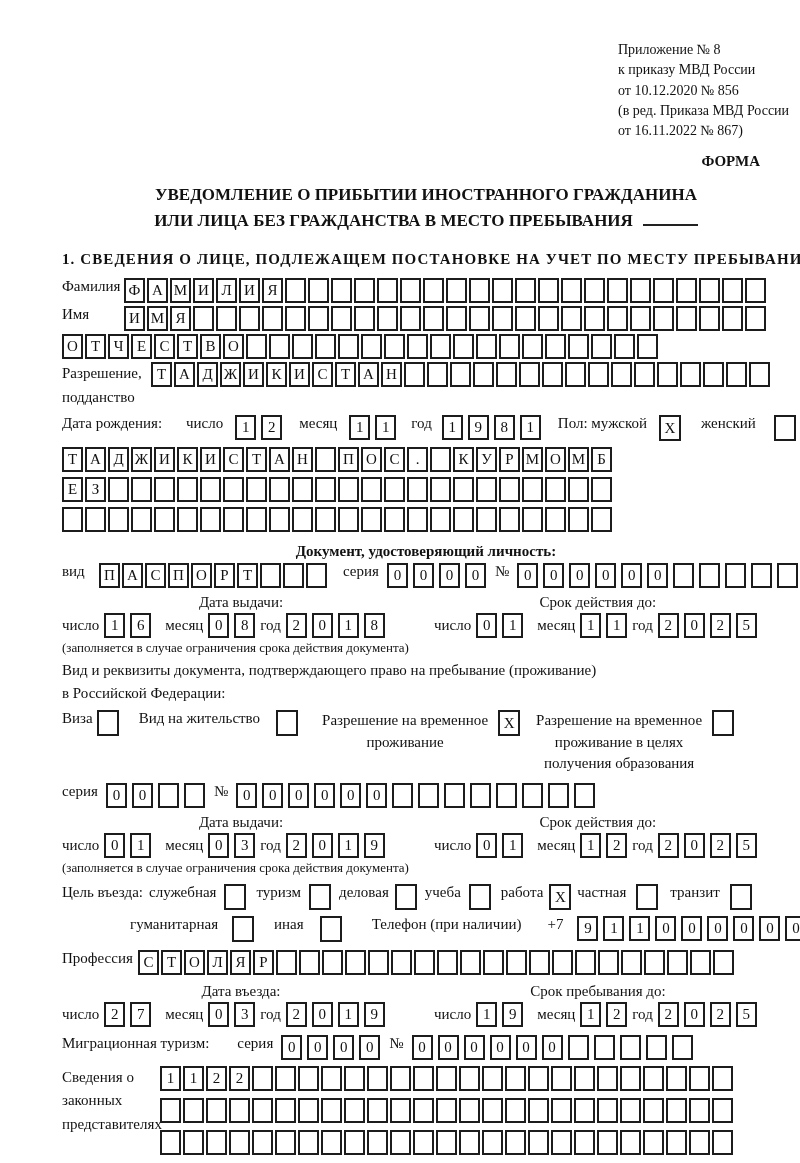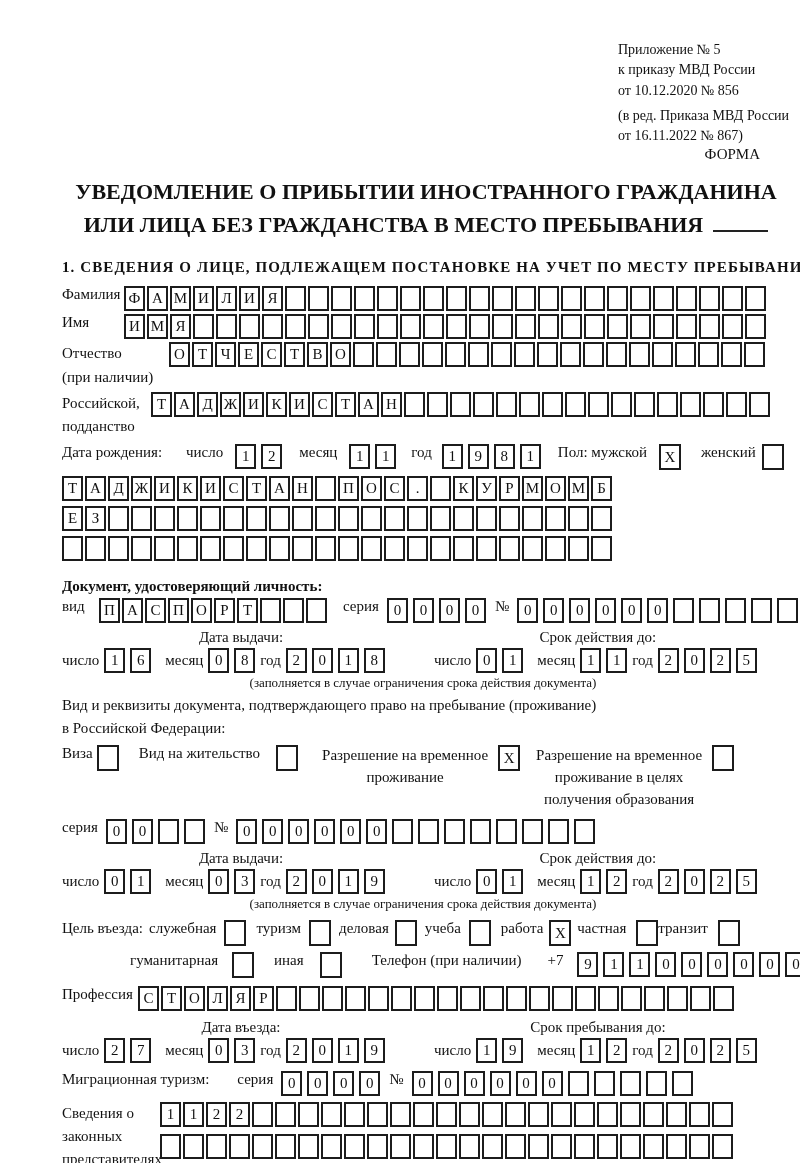--- a/index.html
+++ b/index.html
@@ -4,24 +4,24 @@
 <style>
   * { box-sizing: border-box; }
   html, body { margin: 0; padding: 0; background: #ffffff; }
   body {
     width: 800px; height: 1163px; overflow: hidden;
     color: #111; font-family: "Liberation Serif", serif; font-size: 15px;
   }
   .page { padding: 40px 10px 0 62px; }
 
   .hdr { margin-left: 556px; font-size: 14px; line-height: 1.45; }
-  .hdr .g2 { margin-top: 5px; }
-  .forma { text-align: right; padding-right: 30px; font-weight: normal; font-size: 15px; }
-
-  .title { text-align: center; font-weight: bold; font-size: 22px; line-height: 1.5; margin-top: 12px; }
+  .hdr .g2 { }
+  .forma { text-align: right; padding-right: 30px; font-weight: bold; margin-top: 12px; font-size: 15px; }
+
+  .title { text-align: center; font-weight: bold; font-size: 17px; line-height: 1.5; margin-top: 12px; }
   .title-underline { display: inline-block; width: 55px; border-bottom: 2px solid #222; margin-left: 10px; vertical-align: baseline; }
 
   .sec { font-weight: bold; font-size: 15px; letter-spacing: 1.1px; margin-top: 18px; white-space: nowrap; }
 
   .row { display: flex; align-items: flex-start; margin-top: 3px; white-space: nowrap; }
   .row.top { align-items: flex-start; }
   .lbl { flex-shrink: 0; }
   .lblcol { flex-shrink: 0; line-height: 1.55; }
 
   .cells { display: flex; flex-shrink: 0; }
@@ -31,50 +31,50 @@
   }
   .sp .cell { margin-right: 5px; }
   .checkbox {
     display: inline-block; width: 22px; height: 26px; border: 2px solid #1c1c1c;
     text-align: center; line-height: 23px; font-size: 15px; flex-shrink: 0; background: #fff;
   }
 
   .stack .cells { margin-bottom: 5px; }
   .stack.wide .cells { margin-bottom: 7px; }
 
-  .doc-heading { text-align: left; font-weight: bold; margin-top: 12px; }
+  .doc-heading { text-align: center; font-weight: bold; margin-top: 6px; }
 
   .twocol { display: flex; align-items: center; margin-top: 6px; }
   .col-l { width: 358px; flex-shrink: 0; }
   .col-r { margin-left: 14px; }
   .cap { text-align: center; margin-bottom: 2px; }
   .daterow { display: flex; align-items: center; }
   .daterow .lbl { margin-right: 5px; }
   .daterow .mlg { margin-left: 9px; }
-  .note { font-size: 13px; text-align: center; padding-right: 6px; margin-top: 2px; }
+  .note { font-size: 13px; text-align: left; padding-right: 6px; margin-top: 2px; }
 
   .ctr { text-align: center; line-height: 1.45; flex-shrink: 0; }
 
   .ml4 { margin-left: 4px; } .ml6 { margin-left: 6px; } .ml8 { margin-left: 8px; }
-  .ml10 { margin-left: 10px; } .ml12 { } .ml14 { margin-left: 14px; }
+  .ml10 { margin-left: 10px; } .ml12 { margin-left: 12px; } .ml14 { margin-left: 14px; }
   .ml16 { margin-left: 16px; } .ml20 { margin-left: 20px; } .ml24 { margin-left: 24px; }
   .ml28 { margin-left: 28px; } .ml68 { margin-left: 68px; }
 
   .w62 { width: 62px; } .w89 { width: 89px; } .w107 { width: 107px; }
   .w110 { width: 110px; } .w142 { width: 142px; } .w37 { width: 37px; }
   .w70 { width: 70px; } .w92 { width: 92px; }
   .mt6 { margin-top: 6px; gap: 6px; } .mt8 { margin-top: 8px; } .mt10 { margin-top: 10px; }
 </style>
 </head>
 <body>
 
 <div class="page">
 
   <div class="hdr">
-    <div>Приложение № 5</div>
+    <div>Приложение № 8</div>
     <div>к приказу МВД России</div>
     <div>от 10.12.2020 № 856</div>
     <div class="g2">(в ред. Приказа МВД России</div>
     <div>от 16.11.2022 № 867)</div>
   </div>
 
   <div class="forma">ФОРМА</div>
 
   <div class="title">
     <div>УВЕДОМЛЕНИЕ О ПРИБЫТИИ ИНОСТРАННОГО ГРАЖДАНИНА</div>
@@ -145,24 +145,20 @@
         <span class="cell"></span>
         <span class="cell"></span>
         <span class="cell"></span>
         <span class="cell"></span>
         <span class="cell"></span>
         <span class="cell"></span>
       </span>
   </div>
 
   <div class="row top">
-    <span class="lblcol w107">
-      <div>Отчество</div>
-      <div>(при наличии)</div>
-    </span>
     <span class="cells">
         <span class="cell">О</span>
         <span class="cell">Т</span>
         <span class="cell">Ч</span>
         <span class="cell">Е</span>
         <span class="cell">С</span>
         <span class="cell">Т</span>
         <span class="cell">В</span>
         <span class="cell">О</span>
         <span class="cell"></span>
@@ -181,21 +177,21 @@
         <span class="cell"></span>
         <span class="cell"></span>
         <span class="cell"></span>
         <span class="cell"></span>
         <span class="cell"></span>
       </span>
   </div>
 
   <div class="row top">
     <span class="lblcol w89">
-      <div>Российской,</div>
+      <div>Разрешение,</div>
       <div>подданство</div>
     </span>
     <span class="cells">
         <span class="cell">Т</span>
         <span class="cell">А</span>
         <span class="cell">Д</span>
         <span class="cell">Ж</span>
         <span class="cell">И</span>
         <span class="cell">К</span>
         <span class="cell">И</span>

